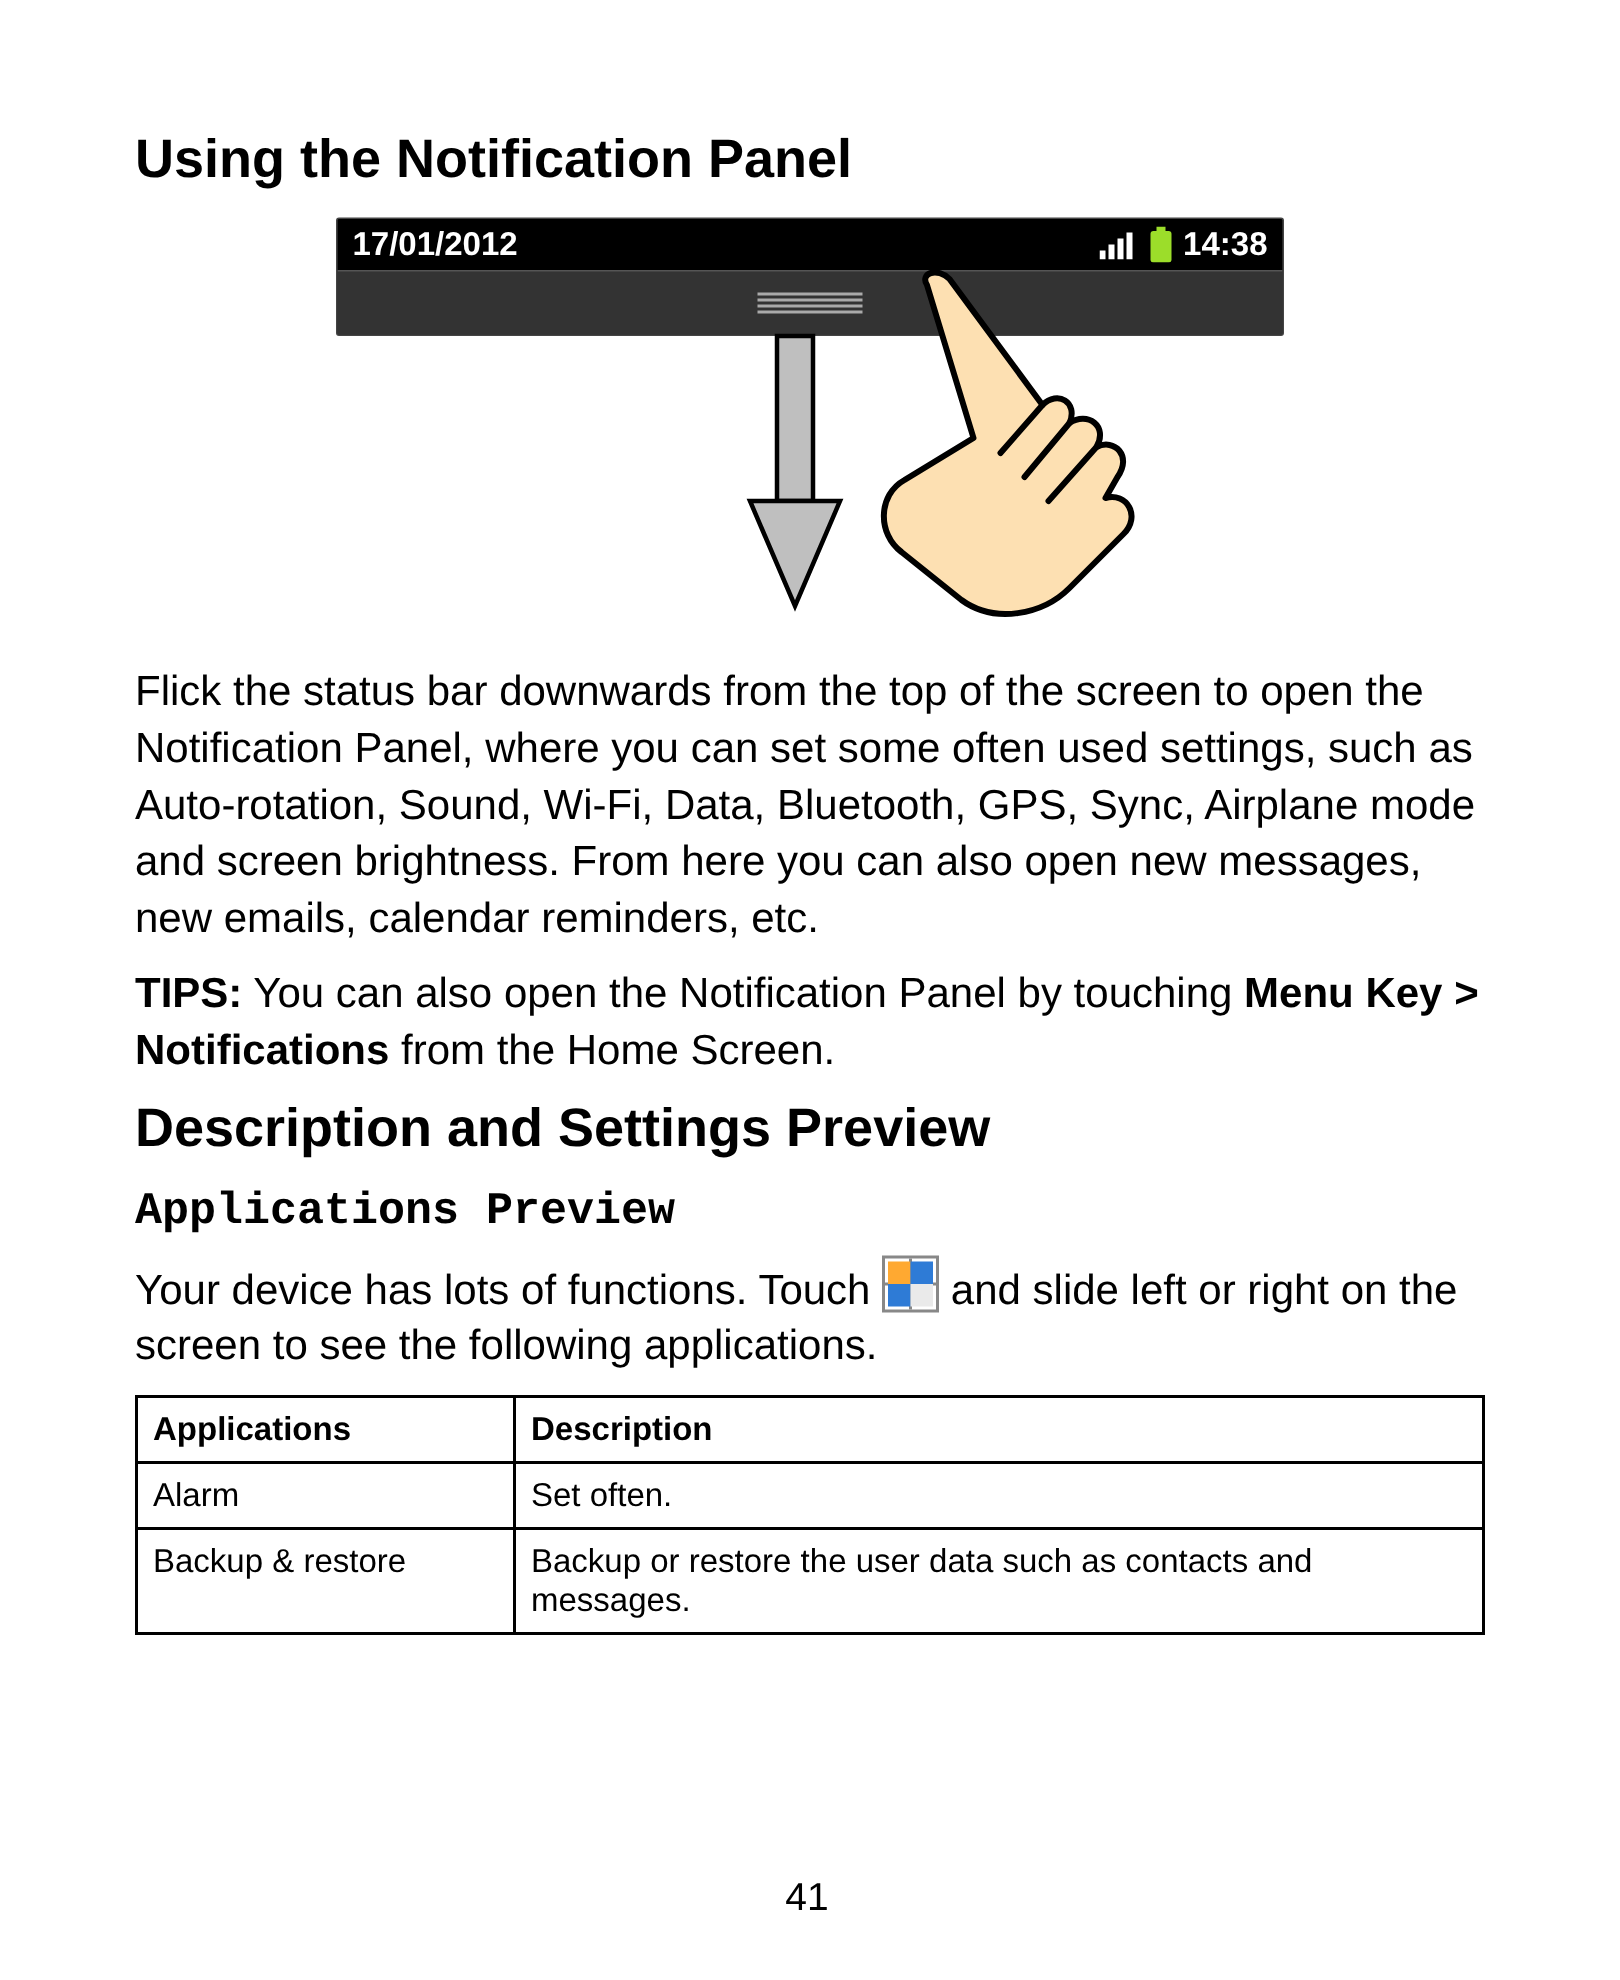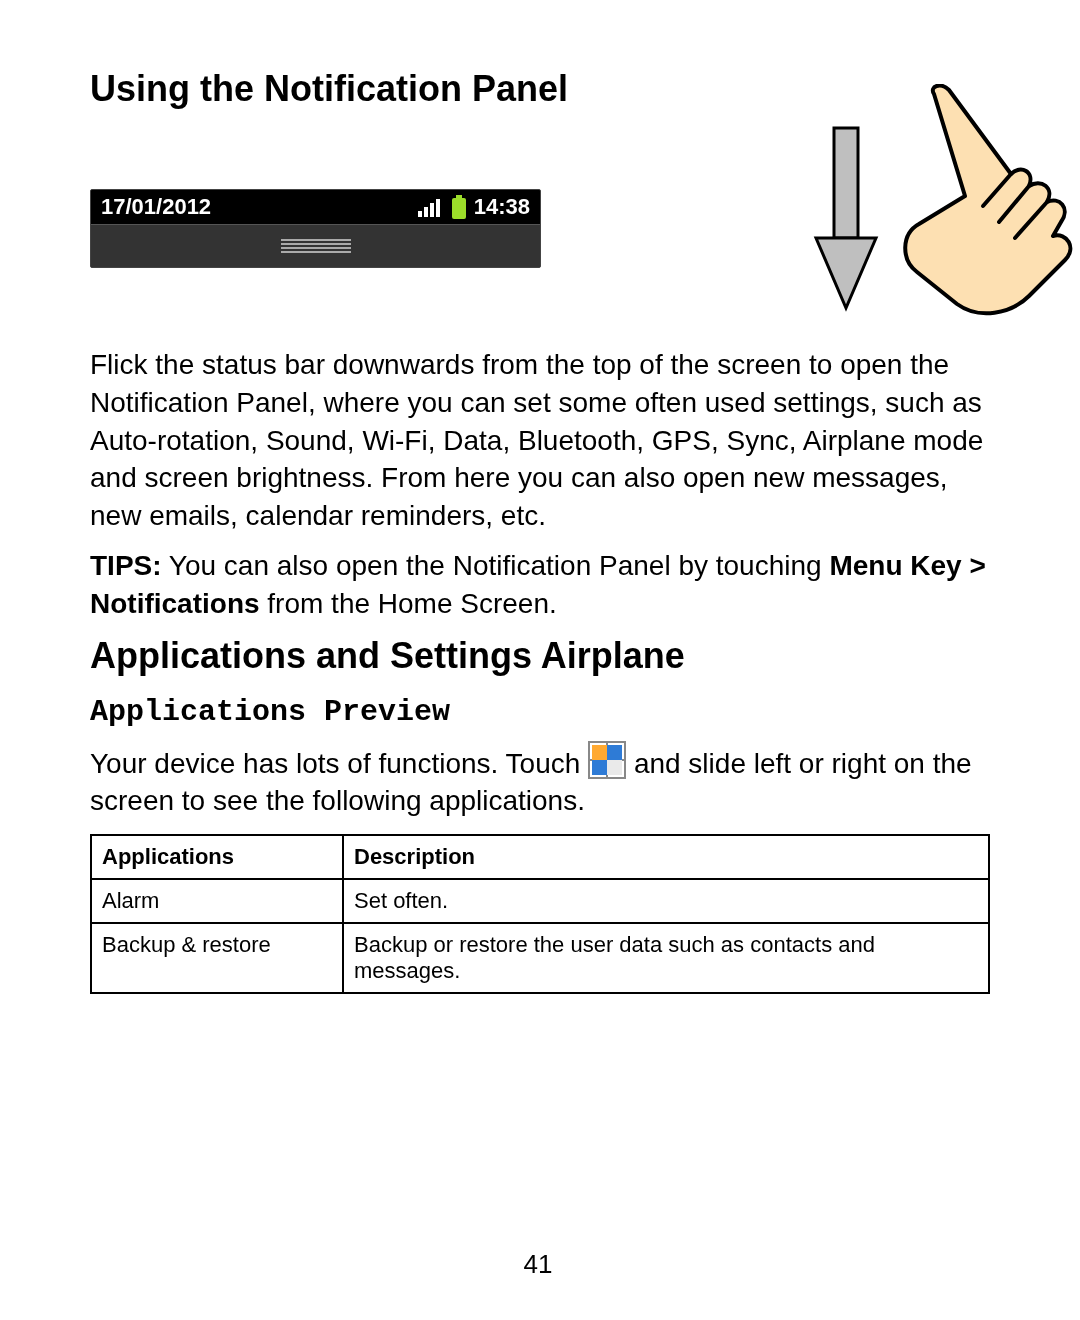--- a/index.html
+++ b/index.html
@@ -7,39 +7,39 @@
     padding: 0;
     background: #fff;
     font-family: Arial, Helvetica, sans-serif;
     color: #000;
     width: 1080px;
   }
   .page {
     width: 1080px;
     min-height: 1320px;
     box-sizing: border-box;
-    padding: 68px 90px 30px 90px;
+    padding: 85px 90px 30px 90px;
     position: relative;
   }
   h1.section {
     font-size: 36px;
     font-weight: bold;
     margin: 0 0 18px 0;
   }
   h2.subsection {
     font-size: 30px;
     font-weight: bold;
     margin: 14px 0 6px 0;
     font-family: Liberation Mono, monospace;
   }
 
   
   .illus-wrap {
     display: flex;
-    flex-direction: row;
+    flex-direction: column;
     align-items: center;
     margin: 10px 0 18px 0;
     text-align: center;
   }
   .phone-bar {
     width: 630px;
     background: #2a2a2a;
     border: 1px solid #444;
     border-radius: 2px;
     overflow: hidden;
@@ -218,21 +218,21 @@
       </span>
     </div>
   </div>
 
   <p class="body">Flick the status bar downwards from the top of the screen to open the Notification Panel, where you can set some often used settings, such as Auto-rotation, Sound, Wi-Fi, Data, Bluetooth, GPS, Sync, Airplane mode and screen brightness. From here you can also open new messages, new emails, calendar reminders, etc.</p>
 
   <p class="body">
     <span class="bold">TIPS:</span><span> You can also open the Notification Panel by touching </span><span class="bold">Menu Key &gt; Notifications</span><span> from the Home Screen.</span>
   </p>
 
-  <h1 class="section">Applications and Settings Airplane</h1>
+  <h1 class="section">Description and Settings Preview</h1>
   <h2 class="subsection">Applications Preview</h2>
 
   <p class="body">
     <span>Your device has lots of functions. Touch </span>
     <span class="apps-icon">
       <span class="q1"></span><span class="q2"></span><span class="q3"></span><span class="q4"></span>
     </span>
     <span> and slide left or right on the screen to see the following applications.</span>
   </p>
 

